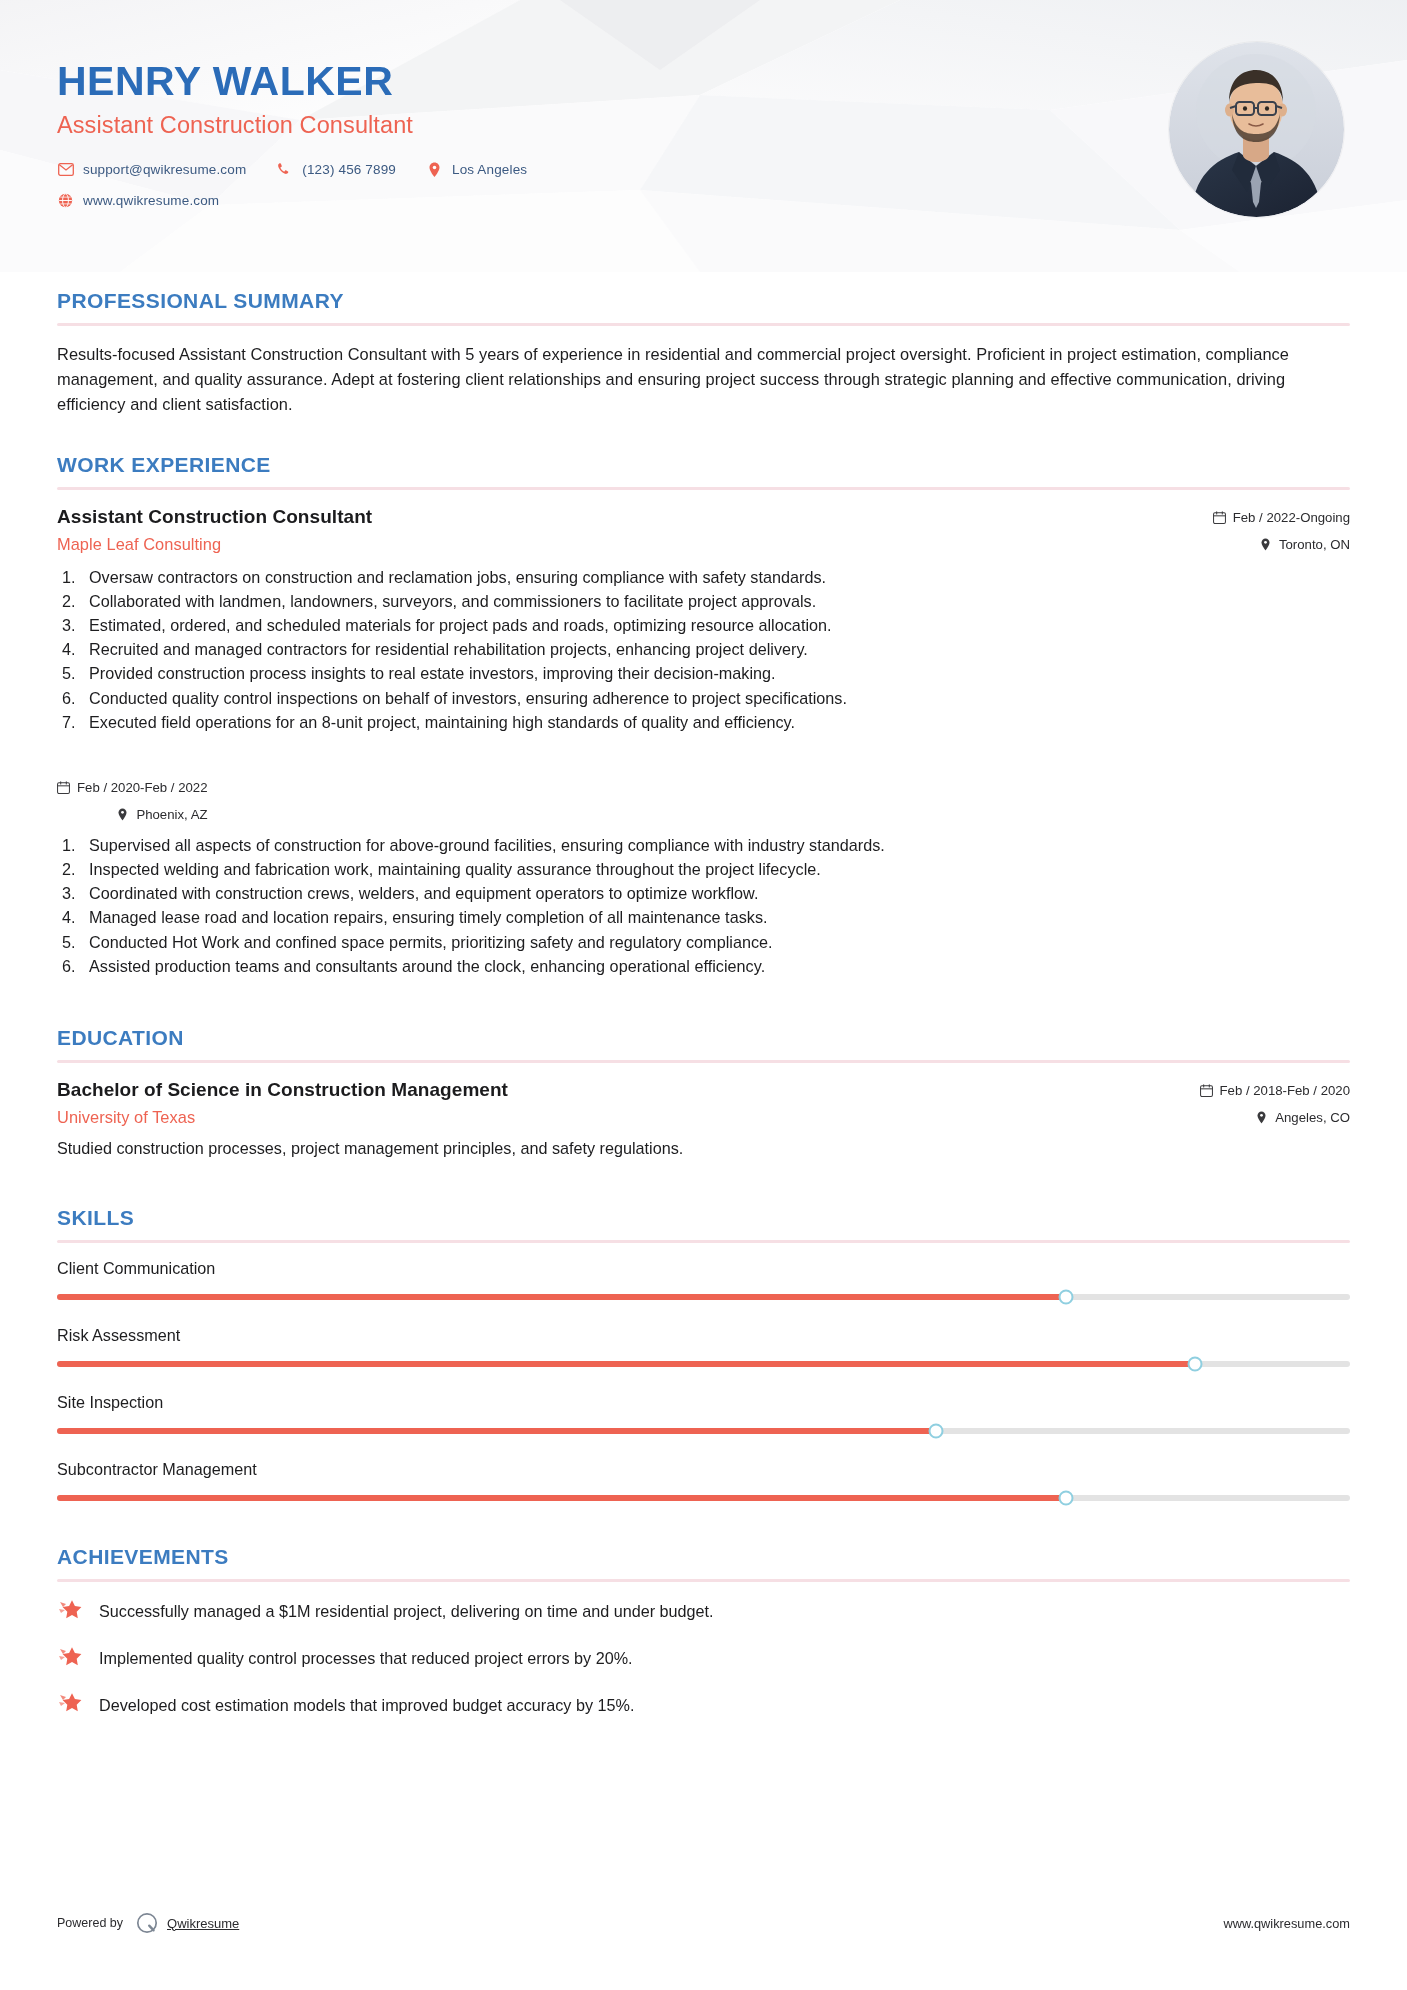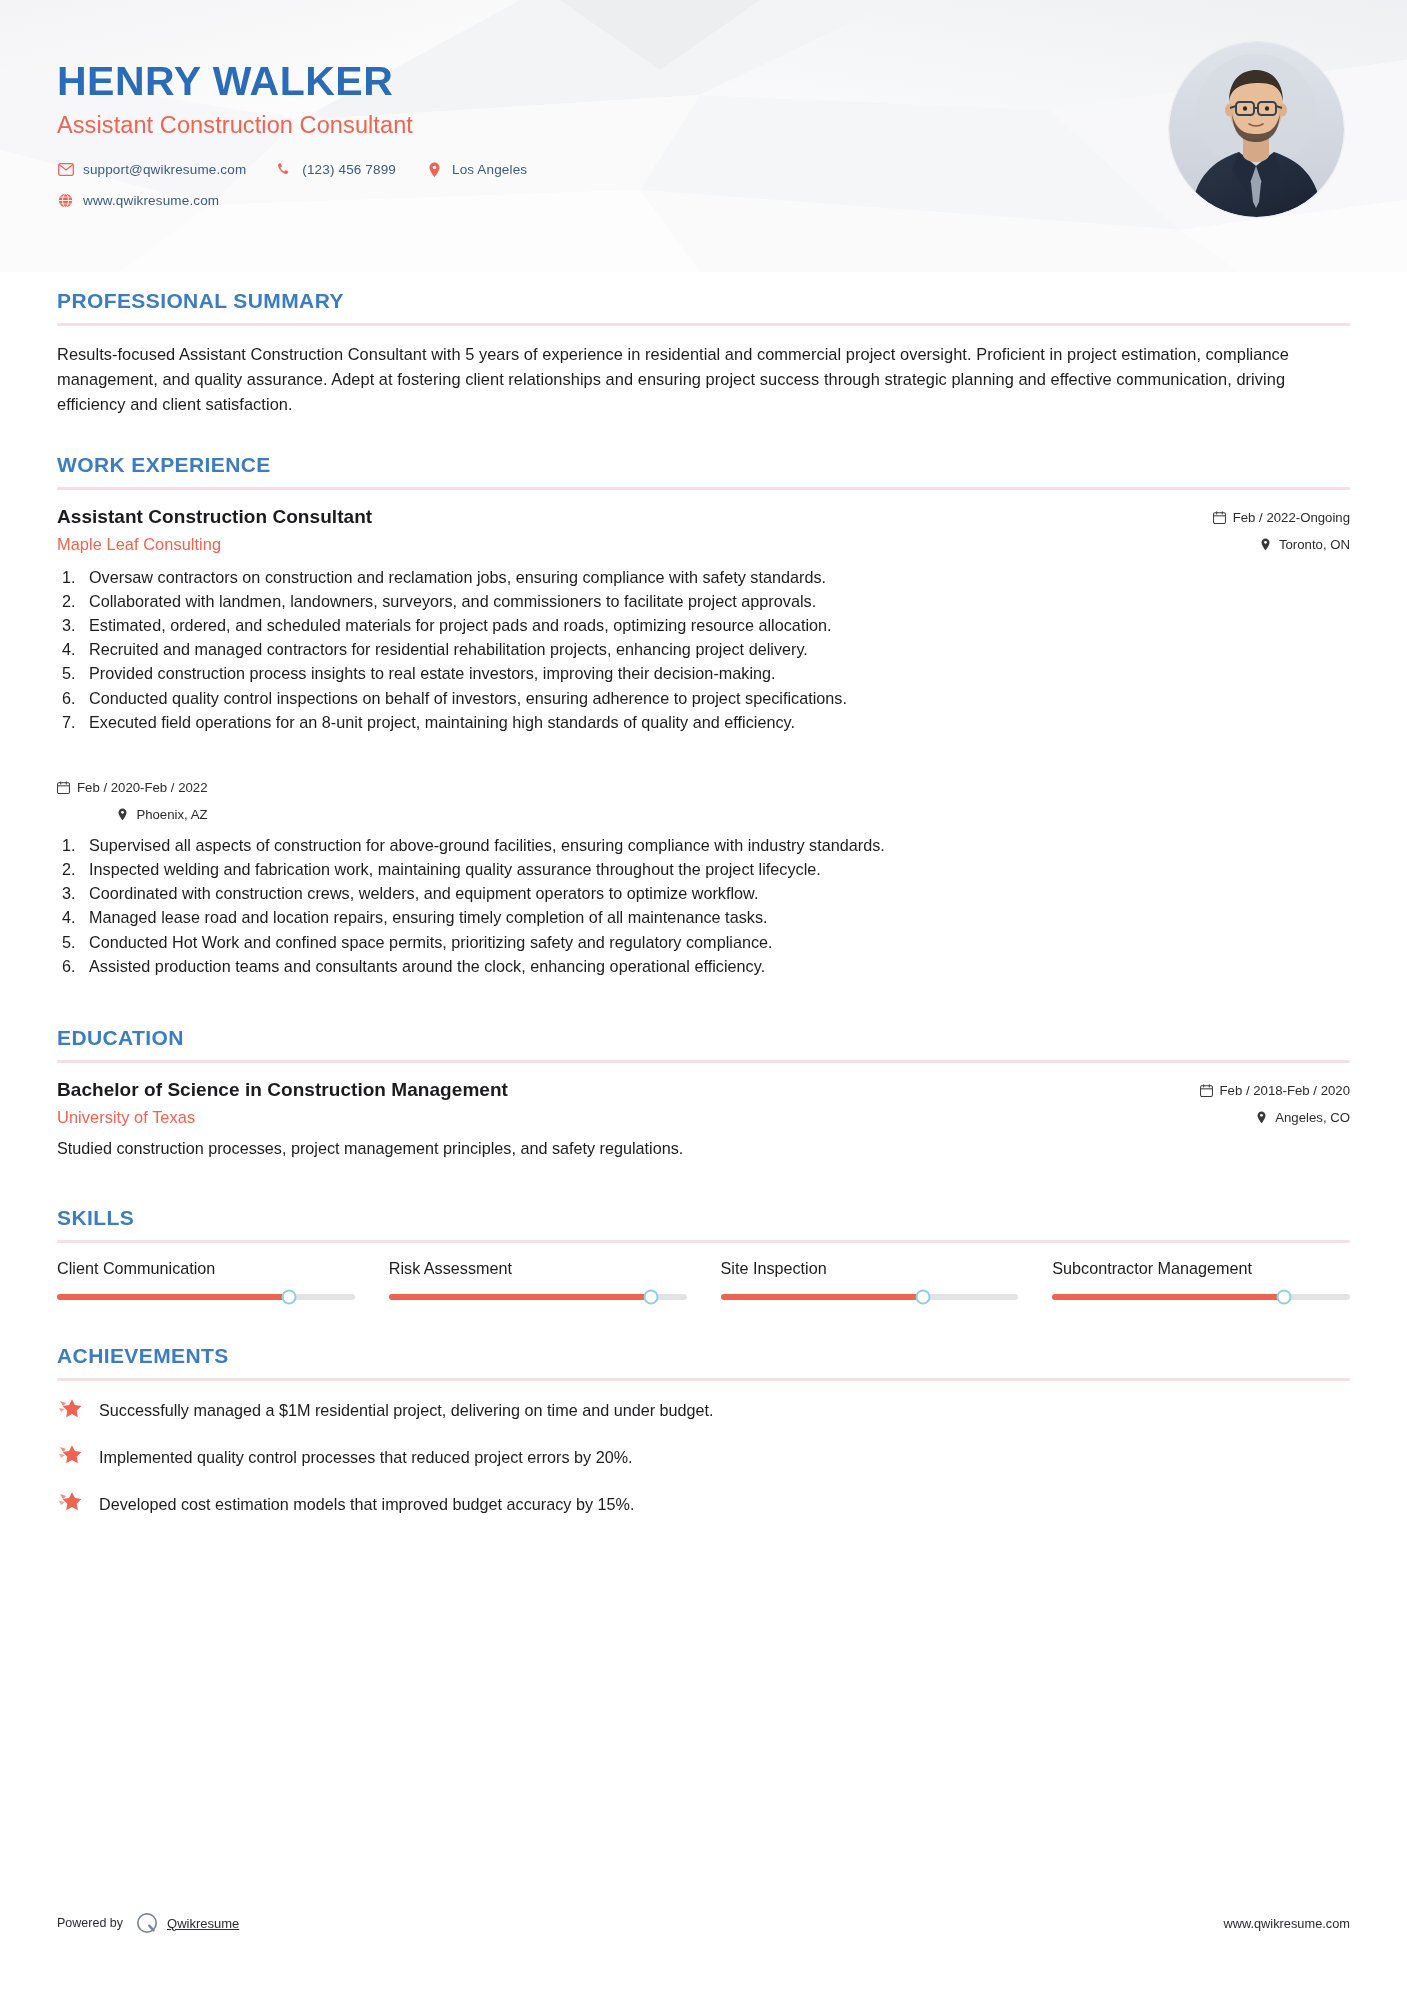--- a/index.html
+++ b/index.html
@@ -181,22 +181,23 @@
   .edu-desc {
     font-size: 16.2px;
     color: #1d1d1f;
     margin-top: 10px;
     line-height: 1.45;
   }
 
   
   .skills-grid {
     display: flex;
-    gap: 34px;
+    gap: 26px;
     margin-top: 4px;
+    flex-direction: column;
   }
   .skill {
     flex: 1 1 0;
     min-width: 0;
   }
   .skill-name {
     font-size: 16.2px;
     color: #1d1d1f;
     margin-bottom: 16px;
     white-space: nowrap;
@@ -224,21 +225,21 @@
     border-radius: 50%;
     background: #ffffff;
     border: 2px solid #8fcfe0;
     transform: translate(-50%, -50%);
   }
 
   
   .achievements { margin-top: 6px; }
   .achv {
     display: flex;
-    align-items: center;
+    align-items: flex-end;
     margin-bottom: 22px;
   }
   .achv-icon {
     width: 26px;
     height: 26px;
     margin-right: 16px;
     flex: none;
     margin-top: -2px;
   }
   .achv-text {

